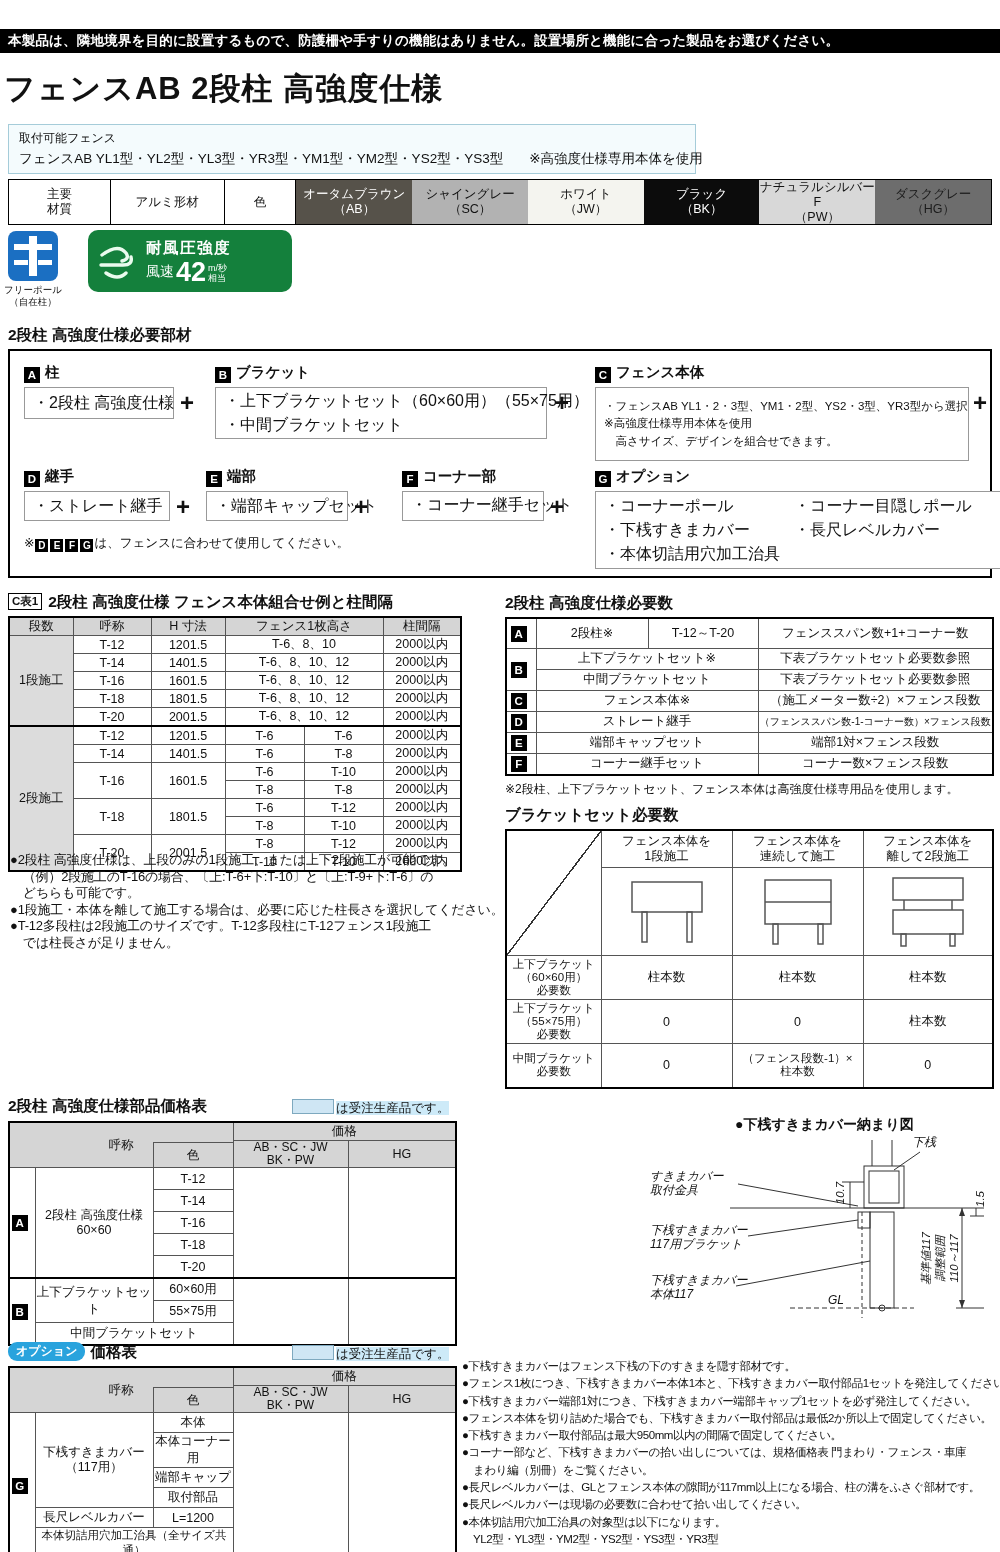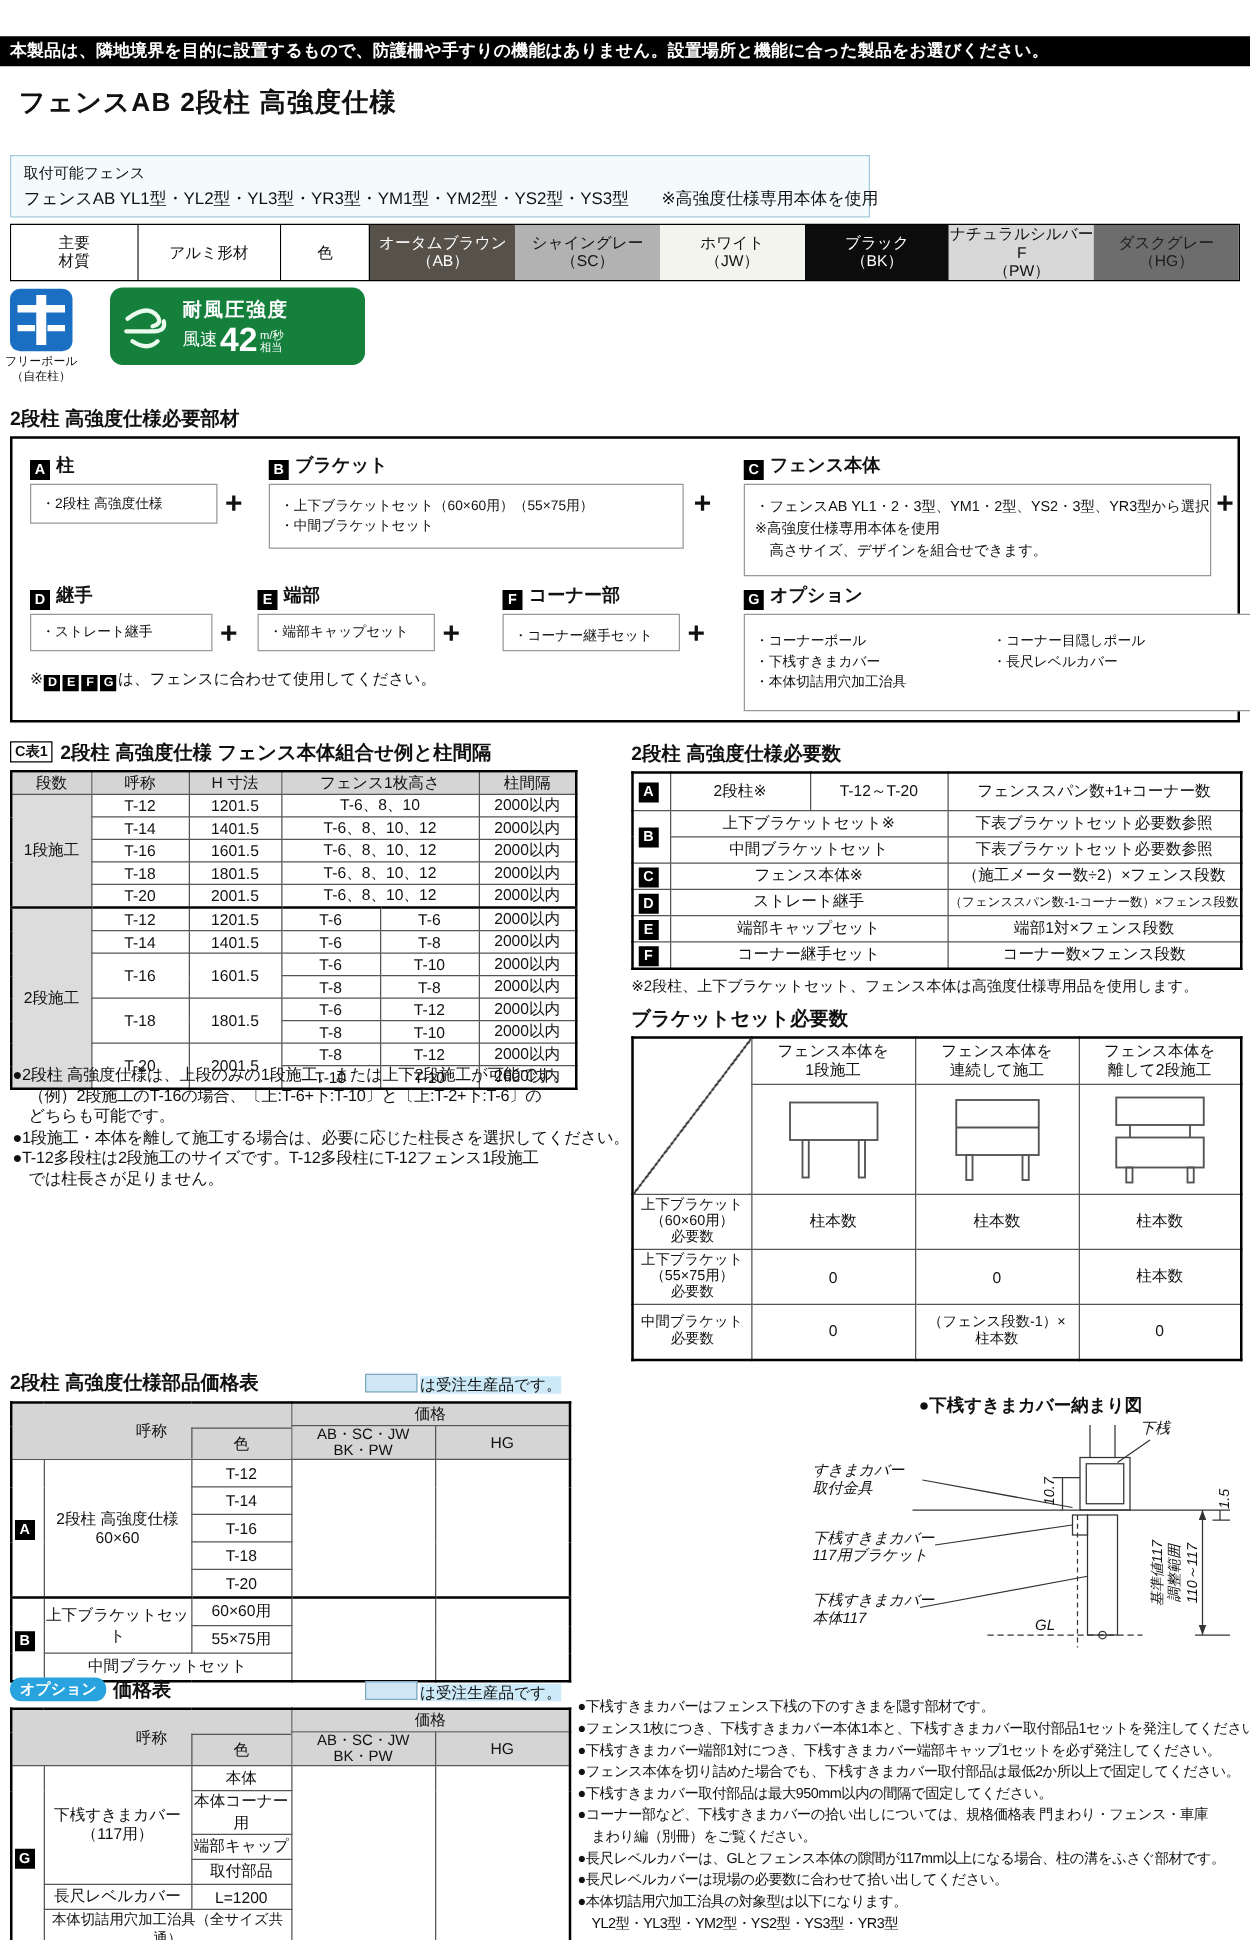--- a/index.html
+++ b/index.html
@@ -3,21 +3,21 @@
 <meta charset="utf-8">
 <style>
   html,body{margin:0;padding:0;background:#fff;}
   .page{position:relative;width:1000px;height:1552px;background:#fff;overflow:hidden;
         font-family:"Liberation Sans","DejaVu Sans",sans-serif;color:#111;}
   .abs{position:absolute;}
   
   .notice{left:0;top:29px;width:1000px;height:24px;background:#000;color:#fff;
           font-size:13.5px;font-weight:bold;line-height:24px;padding-left:8px;
           box-sizing:border-box;white-space:nowrap;letter-spacing:.2px;}
-  .ptitle{left:15px;top:68px;font-size:21px;font-weight:bold;letter-spacing:1px;white-space:nowrap;}
+  .ptitle{left:4px;top:68px;font-size:31px;font-weight:bold;letter-spacing:1px;white-space:nowrap;}
   .compat{left:8px;top:124px;width:688px;border:1px solid #a5ccd9;background:#f4fbfd;
           padding:5px 10px;box-sizing:border-box;}
   .compat .l1{font-size:12px;}
   .compat .l2{font-size:13.5px;margin-top:3px;white-space:nowrap;}
   .compat .l2 .note{margin-left:26px;}
   
   .matrow{left:8px;top:179px;width:984px;height:46px;display:flex;border:1px solid #000;box-sizing:border-box;}
   .matrow>div{box-sizing:border-box;display:flex;flex-direction:column;justify-content:center;
               align-items:center;font-size:12.5px;line-height:15px;text-align:center;}
   .mlabel{background:#fff;border-right:1px solid #000;}
@@ -33,21 +33,21 @@
   .wprefix{font-size:14px;margin-bottom:3px;}
   .wval{font-size:27px;font-weight:bold;line-height:24px;margin:0 2px;}
   .wunits{display:flex;flex-direction:column;font-size:9px;line-height:10px;margin-bottom:1px;}
   
   .sec-title{font-size:15.5px;font-weight:bold;white-space:nowrap;}
   .parts-box{left:8px;top:349px;width:984px;height:229px;border:2px solid #000;box-sizing:border-box;}
   .ph{position:absolute;font-size:14.5px;font-weight:bold;white-space:nowrap;}
   .letter{display:inline-block;width:16px;height:16px;background:#000;color:#fff;font-size:11.5px;
           font-weight:bold;line-height:16px;text-align:center;margin-right:5px;vertical-align:-2px;}
   .letter.sm{width:13px;height:13px;line-height:13px;font-size:10px;margin:0 1px;vertical-align:-2px;}
-  .pbox{position:absolute;border:1px solid #999;font-size:11px;line-height:1.5;padding:3px 8px;
+  .pbox{position:absolute;border:1px solid #999;font-size:16px;line-height:1.5;padding:3px 8px;
         box-sizing:border-box;display:flex;flex-direction:column;justify-content:center;background:#fff;}
   .pbox div{white-space:nowrap;}
   .plus{position:absolute;font-size:24px;font-weight:bold;}
   .gcols{display:grid;grid-template-columns:190px 164px;}
   .pnote{position:absolute;font-size:12.5px;white-space:nowrap;}
   
   table.t{position:absolute;border-collapse:collapse;table-layout:fixed;background:#fff;border:2px solid #000;}
   .t th,.t td{border:1px solid #555;overflow:hidden;text-align:center;padding:0;font-weight:normal;}
   .gray{background:#d5d5d5;}
   .gcell{background:#dcdcdc;}
@@ -344,21 +344,21 @@
         </tr>
     <tr>
           <td>T-10</td>
           <td>T-10</td>
           <td>2000以内</td>
         </tr>
   </tbody>
     </table>
   <div class="abs notes" style="left:10px;top:852px;">
     <div>●2段柱 高強度仕様は、上段のみの1段施工、または上下2段施工が可能です。</div>
-      <div>　（例）2段施工のT-16の場合、〔上:T-6+下:T-10〕と〔上:T-2+下:T-6〕の</div>
+      <div>　（例）2段施工のT-16の場合、〔上:T-6+下:T-10〕と〔上:T-9+下:T-6〕の</div>
     <div>　どちらも可能です。</div>
       <div>●1段施工・本体を離して施工する場合は、必要に応じた柱長さを選択してください。</div>
       <div>●T-12多段柱は2段施工のサイズです。T-12多段柱にT-12フェンス1段施工</div>
     <div>　では柱長さが足りません。</div>
   </div>
 
   <div class="abs sec-title" style="left:505px;top:593px;">2段柱 高強度仕様必要数</div>
   <table class="t t2" style="left:505px;top:617px;width:487px;">
     <colgroup>
         <col style="width:30px">

